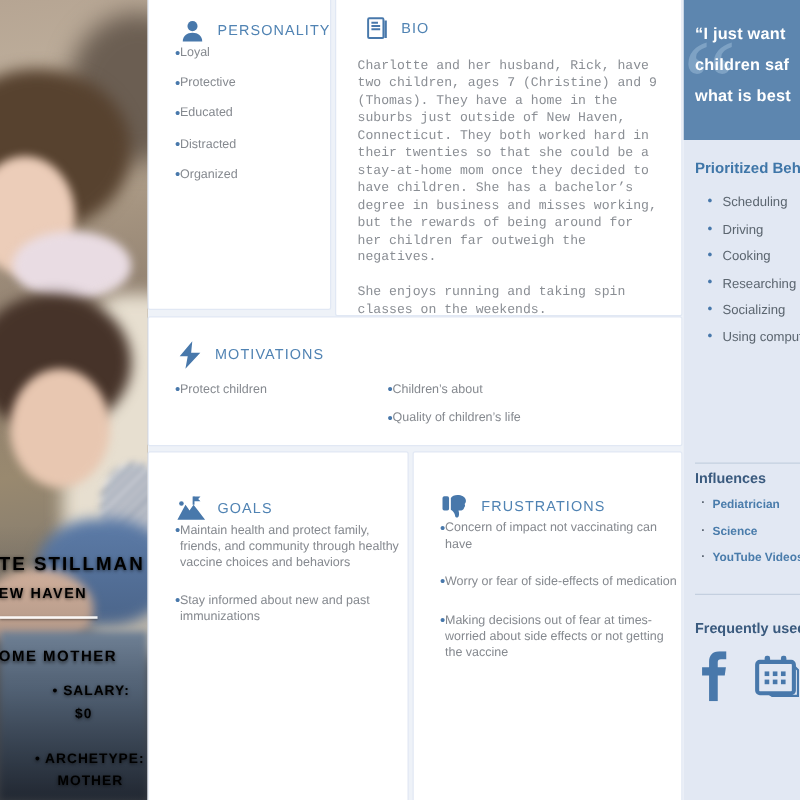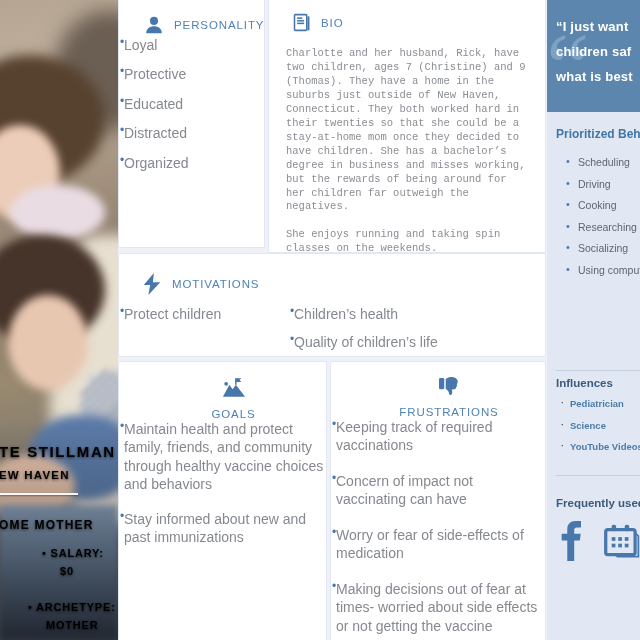--- a/index.html
+++ b/index.html
@@ -43,38 +43,38 @@
   .card-personality{left:118px;top:-4px;width:147px;height:252px;}
   .card-bio{left:268px;top:-4px;width:278px;height:257px;}
   .card-motivations{left:118px;top:253px;width:428px;height:104px;}
   .card-goals{left:118px;top:361px;width:209px;height:285px;}
   .card-frustrations{left:330px;top:361px;width:216px;height:285px;}
   .card-head{display:flex;align-items:center;gap:9px;}
   .card-title{color:#5083b3;font-size:11.5px;letter-spacing:.9px;font-weight:normal;}
   .icon{flex:0 0 auto;display:flex;}
   
   ul.blist{list-style:none;margin:0;padding:0;}
-  ul.blist li{position:relative;padding-left:5px;color:#85898f;font-size:14px;line-height:1.32;}
+  ul.blist li{position:relative;padding-left:5px;color:#85898f;font-size:10px;line-height:1.32;margin-left:20px;}
   ul.blist li::before{content:"•";position:absolute;left:1px;top:-1px;color:#4878ab;font-size:12px;}
   
   .p-head{margin:17px 0 0 24px;}
   .p-list{margin:16px 0 0 13px;}
   .p-list li{margin-bottom:11px;}
   
   .b-head{margin:15px 0 0 22px;}
   .bio-text{margin:14px 15px 0 17px;color:#8a8e94;font-size:10.5px;line-height:1.33;}
   .bio-text p{margin:0 0 14px 0;font-family:Liberation Mono, monospace;}
   
   .m-head{margin:18px 0 0 22px;}
   .m-cols{display:flex;margin-top:9px;}
   .m-col1{margin-left:61px;width:170px;}
   .m-col2{margin-left:4px;}
   .m-cols li{margin-bottom:10px;}
   
-  .g-head{margin:14px 0 0 22px;flex-direction:column;}
+  .g-head{margin:33px 0 0 22px;}
   .g-list{margin:18px 8px 0 16px;}
   .g-list li{margin-bottom:16px;font-size:10px;}
   .f-list{margin:18px 4px 0 14px;}
   .f-list li{margin-bottom:17px;font-size:10px;}
   
   .sidebar{position:absolute;left:547px;top:0;width:200px;height:640px;background:#e2e8f3;}
   .quote-box{position:absolute;left:0;top:0;width:200px;height:112px;background:#5d86af;overflow:hidden;}
   .quote-mark{position:absolute;left:-1px;top:18px;font-family:"Liberation Serif",serif;
     font-size:98px;line-height:1;color:#84a7c8;opacity:.85;}
   .quote-lines{position:absolute;left:9px;top:14px;}
@@ -168,21 +168,21 @@
           <path d="M14 1 3 14h7l-2 11 13-14h-8z" fill="#4878ab"></path>
         </svg>
     </span>
     <span class="card-title">MOTIVATIONS</span>
   </div>
   <div class="m-cols">
     <ul class="blist m-col1">
       <li>Protect children</li>
     </ul>
     <ul class="blist m-col2">
-      <li>Children’s health</li>
+      <li>Children’s about</li>
       <li>Quality of children’s life</li>
     </ul>
   </div>
 </div>
 
 <div class="card card-goals">
   <div class="card-head g-head">
     <span class="icon">
       <svg width="24" height="23" viewBox="0 0 26 24">
         <path d="M8 9 1 22h24L15 9l-3.5 5z" fill="#4878ab"></path>
@@ -203,21 +203,20 @@
   <div class="card-head g-head">
     <span class="icon">
       <svg width="23" height="21" viewBox="0 0 24 22">
         <rect x="1" y="2" width="5.5" height="12" rx="1.5" fill="#4878ab"></rect>
         <path d="M8 3.5c1-1.5 3-2.5 5.5-2.5 3.5 0 6.5 1.5 7 4 .4 2-.3 3-1 3.5.6.8.6 2.2-.3 3-.4 2-1.8 2.6-3.6 2.6h-1.2c.5 1.6.7 3.2.2 4.6-.4 1.2-1.6 1.6-2.4 1-.6-.5-.6-1.4-.9-2.4-.4-1.4-1.5-2.7-3.3-3.9z" fill="#4878ab"></path>
       </svg>
     </span>
     <span class="card-title">FRUSTRATIONS</span>
   </div>
   <ul class="blist f-list">
-    <li>Keeping track of required vaccinations</li>
     <li>Concern of impact not vaccinating can have</li>
     <li>Worry or fear of side-effects of medication</li>
     <li>Making decisions out of fear at times- worried about side effects or not getting the vaccine</li>
   </ul>
 </div>
 
 <div class="sidebar">
   <div class="quote-box">
     <div class="quote-mark">“</div>
     <div class="quote-lines">

